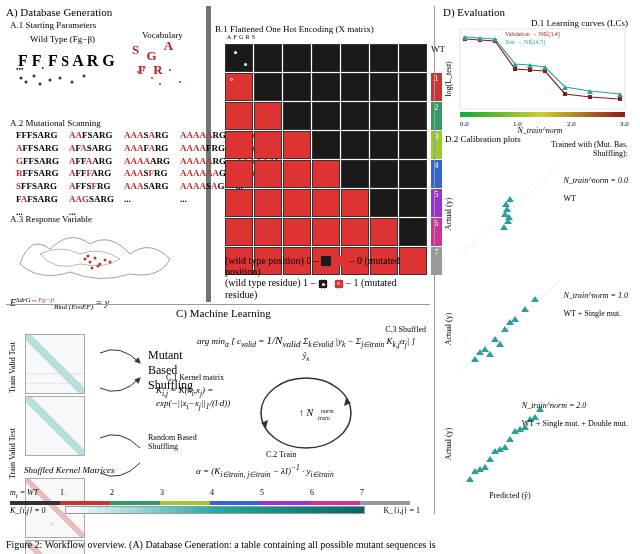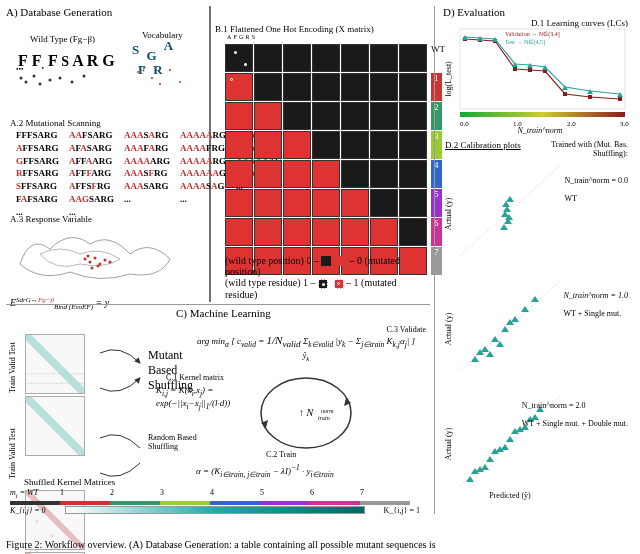--- a/index.html
+++ b/index.html
@@ -3,25 +3,25 @@
 <meta charset="utf-8">
 <style>
   * { box-sizing: border-box; margin: 0; padding: 0; }
   body { width: 640px; height: 554px; font-family: 'Times New Roman', serif; font-size: 10px; background: #fff; position: relative; }
   .container { width: 640px; height: 554px; position: relative; }
   .panel { position: absolute; }
   .panel-header { font-size: 11px; font-family: 'Times New Roman', serif; }
   .sub-header { font-size: 9px; }
 
   
-  #panel-a { left: 6px; top: 6px; width: 205px; height: 296px; border-right: 2px solid #737373; }
+  #panel-a { left: 6px; top: 6px; width: 205px; height: 296px; border-right: 5px solid #737373; }
   #a1 { position: absolute; top: 14px; left: 4px; width: 200px; height: 90px; }
   .wt-label { font-size: 9px; }
   .seq-big { font-family: 'Times New Roman', serif; font-weight: bold; font-size: 16px; position: absolute; top: 32px; left: 8px; letter-spacing: 0px; }
-  .vocab { position: absolute; top: 20px; left: 120px; font-size: 13px; color: #0c4a6e; font-weight: bold; }
+  .vocab { position: absolute; top: 20px; left: 120px; font-size: 13px; color: #b91c1c; font-weight: bold; }
   .vocab .v { display: inline-block; margin: 2px; }
   #a2 { position: absolute; top: 112px; left: 4px; width: 200px; font-size: 9px; }
   .mut-table { font-family: 'Times New Roman', serif; font-size: 9px; font-weight: bold; line-height: 1.2; }
   .mut-table td { padding: 0 4px; }
   .mut-table .red { color: #c03030; }
   #a3 { position: absolute; top: 200px; left: 4px; width: 200px; margin-top: 8px; }
   .protein-sketch { width: 180px; height: 70px; position: relative; }
   .protein-sketch svg { width: 100%; height: 100%; }
   .eq-a3 { font-size: 10px; font-style: italic; margin-top: 2px; }
 
@@ -60,20 +60,21 @@
 </style>
 </head>
 <body>
 
 <div class="container">
 
   <div id="panel-a" class="panel">
     <div class="panel-header">A) Database Generation</div>
 
     <div id="a1">
+      <div class="sub-header">A.1 Starting Parameters</div>
       <div class="wt-label" style="position:absolute;top:14px;left:20px;">Wild Type (Fg−β)</div>
       <div class="seq-big">
         <span style="position:relative;">F<sub style="font-size:7px;position:absolute;bottom:-4px;left:-2px;">•••</sub></span>
         <span>F<sub style="font-size:7px;">•</sub></span>
         <span>F</span>
         <span style="font-size:14px;">S</span>
         <span>A R G</span>
       </div>
       <svg style="position:absolute;top:50px;left:6px;width:100px;height:20px;">
         <circle cx="5" cy="8" r="1.5" fill="#333"></circle>
@@ -310,21 +311,21 @@
         <path d="M5,10 Q25,0 45,20" fill="none" stroke="#333" stroke-width="1" marker-end="url(#ar)"></path>
         <path d="M5,45 Q25,55 45,35" fill="none" stroke="#333" stroke-width="1" marker-end="url(#ar)"></path>
         <defs>
             <marker id="ar" markerWidth="6" markerHeight="6" refX="5" refY="3" orient="auto">
               <path d="M0,0 L6,3 L0,6 Z" fill="#333"></path>
             </marker>
           </defs>
       </svg>
       <div style="position:absolute;top:15px;left:138px;font-size:12px;width:50px;">Mutant Based Shuffling</div>
 
-      <div class="sub-header" style="margin:20px 0 2px 14px;">Shuffled Kernel Matrices</div>
+      <div class="sub-header" style="margin:8px 0 2px 14px;font-style:italic;">Shuffled Kernel Matrices</div>
 
       <div class="km-labels" style="left:-2px;top:92px;writing-mode:vertical-rl;transform:rotate(180deg);height:58px;text-align:center;">Train Valid Test</div>
       <div style="margin-left:14px;">
         <div class="km-mat">
           <svg viewBox="0 0 60 60">
               <rect width="60" height="60" fill="#f8f8f8"></rect>
               <line x1="0" y1="0" x2="60" y2="60" stroke="#c66" stroke-width="6" opacity="0.4"></line>
               <g opacity="0.2">
                 <rect x="10" y="30" width="3" height="3" fill="#39c"></rect>
                 <rect x="40" y="15" width="3" height="3" fill="#9c3"></rect>
@@ -340,21 +341,21 @@
         </div>
       </div>
       <svg style="position:absolute;top:95px;left:85px;width:50px;height:50px;">
         <path d="M5,10 Q25,0 45,20" fill="none" stroke="#333" stroke-width="1"></path>
         <path d="M5,45 Q25,55 45,35" fill="none" stroke="#333" stroke-width="1"></path>
       </svg>
       <div style="position:absolute;top:100px;left:138px;font-size:8px;width:50px;">Random Based Shuffling</div>
     </div>
 
     <div class="ml-center">
-      <div style="text-align:right;font-size:8px;">C.3 Validate</div>
+      <div style="text-align:right;font-size:8px;">C.3 Shuffled</div>
       <div style="font-size:9px;text-align:center;font-style:italic;">arg min<sub>α</sub> [ c<sub>valid</sub> = <span style="font-size:11px;">1/N<sub>valid</sub></span> Σ<sub>k∈valid</sub> |y<sub>k</sub> − Σ<sub>j∈train</sub> K<sub>k,j</sub>α<sub>j</sub>| ]</div>
       <div style="text-align:center;font-size:8px;font-style:italic;margin-top:2px;">ŷ<sub>k</sub></div>
 
       <div class="ml-cycle">
         <svg viewBox="0 0 120 90">
           <ellipse cx="60" cy="45" rx="45" ry="35" fill="none" stroke="#333" stroke-width="1.5"></ellipse>
           <path d="M100,30 L105,35 L98,38 Z" fill="#333"></path>
           <path d="M20,60 L15,55 L22,52 Z" fill="#333"></path>
           <text x="60" y="48" text-anchor="middle" font-size="10" font-style="italic">↑ N</text>
           <text x="75" y="45" font-size="6" font-style="italic">norm</text>
@@ -445,38 +446,38 @@
           </defs>
         <rect x="15" y="88" width="165" height="5" fill="url(#xg)"></rect>
         <text x="15" y="102" font-size="7">0.0</text>
           <text x="68" y="102" font-size="7">1.0</text>
         <text x="122" y="102" font-size="7">2.0</text>
           <text x="175" y="102" font-size="7">3.0</text>
         <text x="95" y="109" font-size="8" text-anchor="middle" font-style="italic">N_train^norm</text>
       </svg>
     </div>
 
-    <div class="sub-header" style="position:absolute;top:134px;left:10px;text-decoration:underline;">D.2 Calibration plots</div>
+    <div class="sub-header" style="position:absolute;top:128px;left:10px;">D.2 Calibration plots</div>
     <div style="position:absolute;top:134px;right:6px;font-size:8px;text-align:right;width:80px;">Trained with (Mut. Bas. Shuffling):</div>
 
     <div class="calib" style="top:150px;">
       <svg viewBox="0 0 185 115">
         <text x="6" y="58" font-size="8" transform="rotate(-90 6 58)" text-anchor="middle">Actual (y)</text>
         <line x1="15" y1="100" x2="115" y2="10" stroke="#bbb" stroke-width="0.5" stroke-dasharray="2,2"></line>
         <g fill="#2aa198">
             <path d="M60,55 L64,61 L56,61 Z"></path>
             <path d="M62,50 L66,56 L58,56 Z"></path>
             <path d="M64,58 L68,64 L60,64 Z"></path>
             <path d="M61,45 L65,51 L57,51 Z"></path>
             <path d="M63,62 L67,68 L59,68 Z"></path>
             <path d="M65,40 L69,46 L61,46 Z"></path>
             <path d="M59,68 L63,74 L55,74 Z"></path>
           </g>
       </svg>
-      <div class="calib-label" style="top:20px;"><span style="">N_train^norm = 0.0</span><br><br><span>WT</span></div>
+      <div class="calib-label" style="top:20px;"><span style="font-style:italic;">N_train^norm = 0.0</span><br><br><span>WT</span></div>
     </div>
 
     <div class="calib" style="top:265px;">
       <svg viewBox="0 0 185 115">
         <text x="6" y="58" font-size="8" transform="rotate(-90 6 58)" text-anchor="middle">Actual (y)</text>
         <line x1="15" y1="100" x2="115" y2="10" stroke="#bbb" stroke-width="0.5" stroke-dasharray="2,2"></line>
         <g fill="#2aa198">
           <path d="M30,85 L34,91 L26,91 Z"></path>
             <path d="M40,75 L44,81 L36,81 Z"></path>
             <path d="M50,65 L54,71 L46,71 Z"></path>
@@ -509,18 +510,18 @@
             <path d="M30,82 L34,88 L26,88 Z"></path>
           <path d="M50,62 L54,68 L46,68 Z"></path>
             <path d="M70,42 L74,48 L66,48 Z"></path>
             <path d="M40,78 L44,84 L36,84 Z"></path>
           <path d="M60,58 L64,64 L56,64 Z"></path>
             <path d="M80,38 L84,44 L76,44 Z"></path>
             <path d="M90,28 L94,34 L86,34 Z"></path>
         </g>
         <text x="65" y="112" font-size="8" text-anchor="middle">Predicted (ŷ)</text>
       </svg>
-      <div class="calib-label" style="top:15px;"><span style="">N_train^norm = 2.0</span><br><br><span>WT + Single mut. + Double mut.</span></div>
+      <div class="calib-label" style="top:15px;"><span style="font-style:italic;">N_train^norm = 2.0</span><br><br><span>WT + Single mut. + Double mut.</span></div>
     </div>
   </div>
 
   <div class="caption">Figure 2: Workflow overview. (A) Database Generation: a table containing all possible mutant sequences is</div>
 </div>
 
 </body></html>

